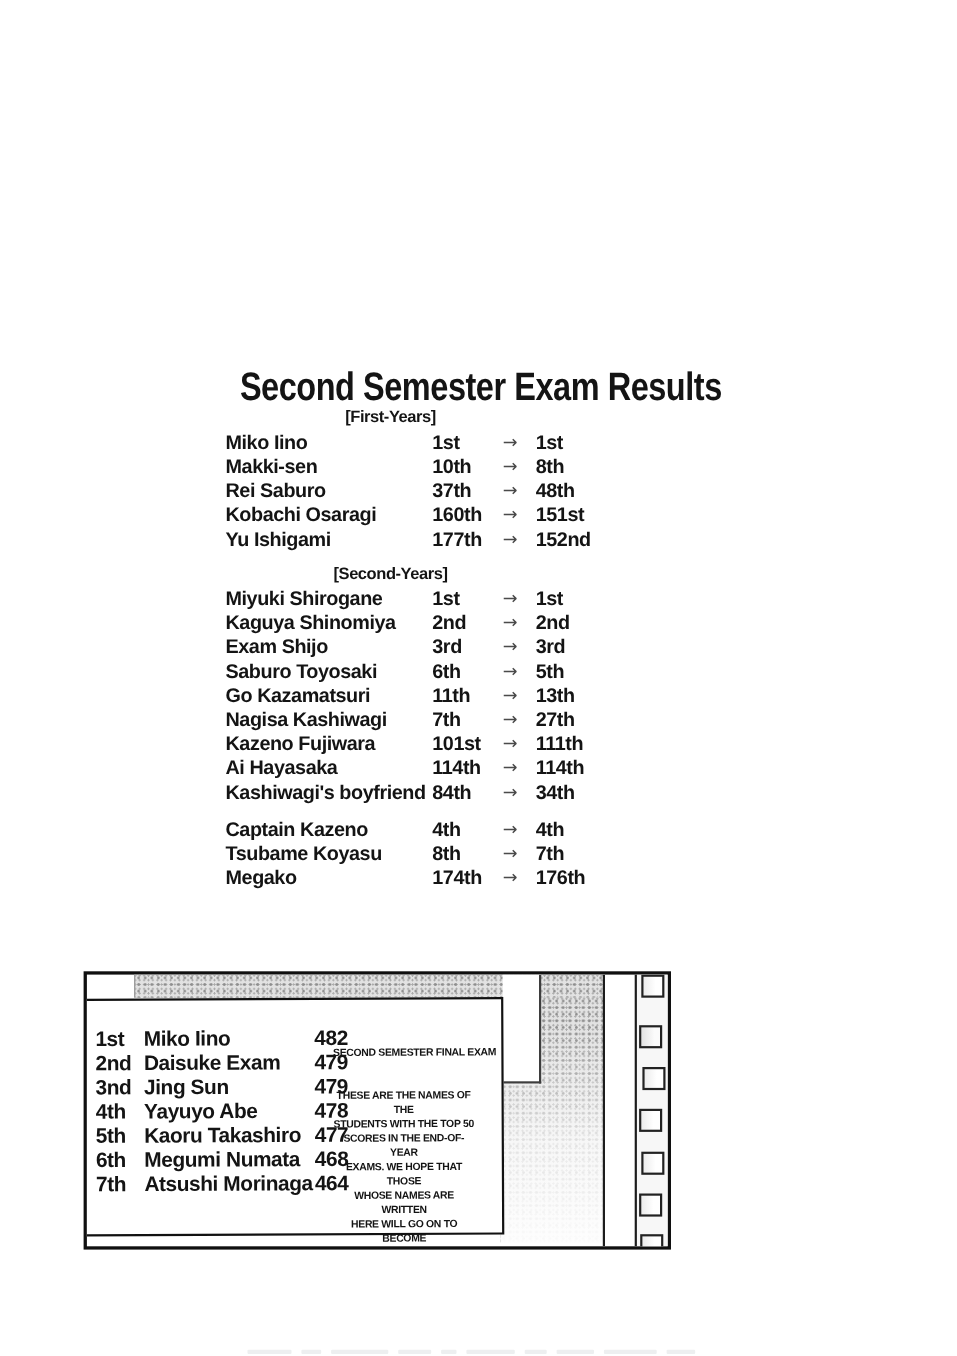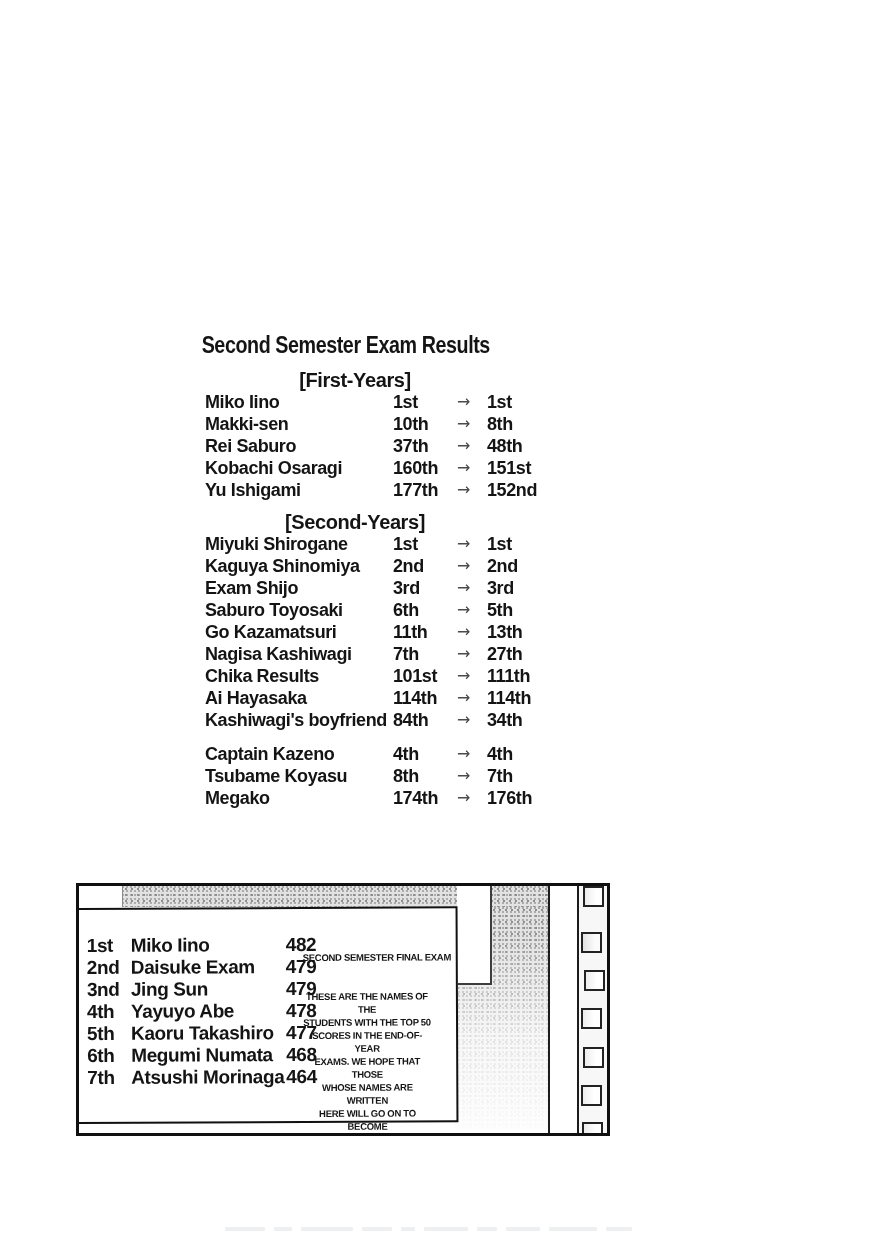--- a/index.html
+++ b/index.html
@@ -8,31 +8,31 @@
     background:#ffffff; overflow:hidden;
     font-family:"Liberation Sans", sans-serif;
     color:#141414;
     -webkit-font-smoothing:antialiased;
   }
 
   
   .page-title {
     position:absolute; left:170px; top:331px; width:345px;
     text-align:center; white-space:nowrap;
-    font-size:24px; font-weight:bold; letter-spacing:-0.5px;
+    font-size:36px; font-weight:bold; letter-spacing:-0.5px;
   }
   .page-title .squeeze { display:inline-block; transform:scaleX(0.82); transform-origin:center; }
 
   .results { position:absolute; left:205px; top:369px; width:345px; }
   .section { margin:0; }
   .section + .section { margin-top:10px; }
   .section:last-child { margin-top:12px; }
   .section-header {
     width:300px; text-align:center;
-    font-size:20px; font-weight:bold; line-height:22px; letter-spacing:-0.4px;
+    font-size:15px; font-weight:bold; line-height:22px; letter-spacing:-0.4px;
     white-space:nowrap;
   }
   .rrow {
     display:grid; grid-template-columns:188px 64px 30px auto;
     font-size:18px; font-weight:bold; line-height:22px; letter-spacing:-0.4px;
     white-space:nowrap;
   }
   .rrow .arrow {
     font-family:"DejaVu Sans", sans-serif;
     font-weight:normal; font-size:16px; color:#4a4a4a; letter-spacing:0;
@@ -190,21 +190,21 @@
       </div>
 
       <div class="rrow">
         <span class="name">Nagisa Kashiwagi</span>
         <span class="before">7th</span>
         <span class="arrow">→</span>
         <span class="after">27th</span>
       </div>
 
       <div class="rrow">
-        <span class="name">Chika Results</span>
+        <span class="name">Kazeno Fujiwara</span>
         <span class="before">101st</span>
         <span class="arrow">→</span>
         <span class="after">111th</span>
       </div>
 
       <div class="rrow">
         <span class="name">Ai Hayasaka</span>
         <span class="before">114th</span>
         <span class="arrow">→</span>
         <span class="after">114th</span>

